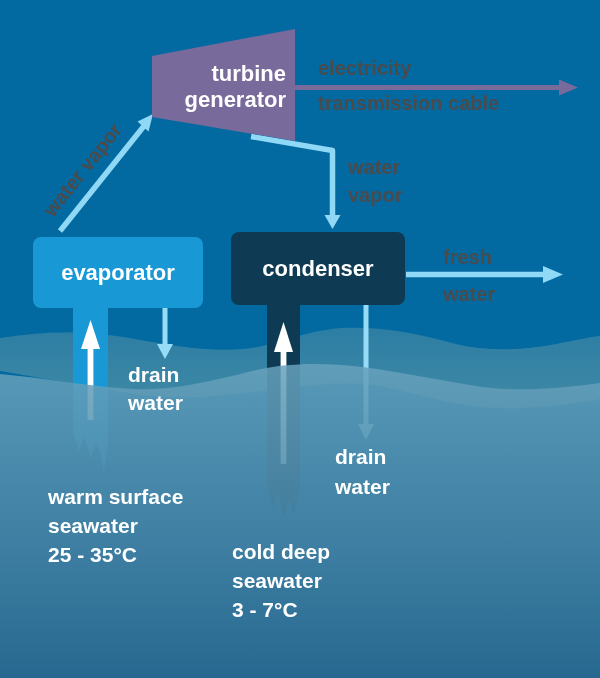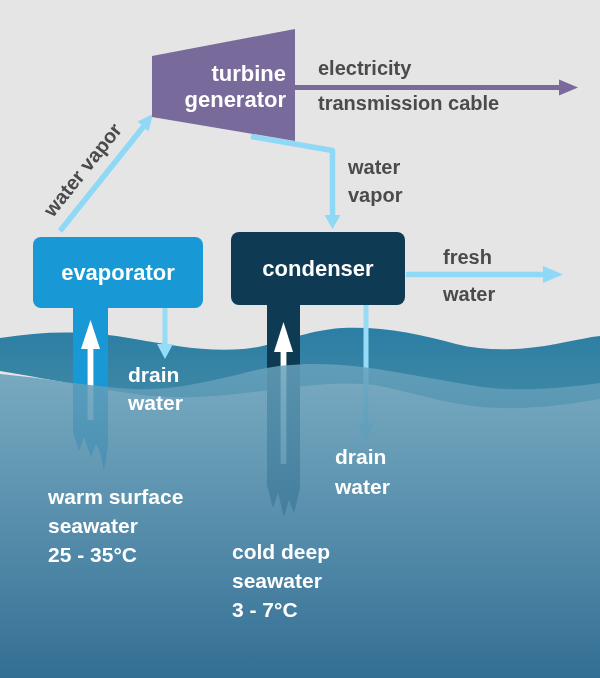--- a/index.html
+++ b/index.html
@@ -1,16 +1,16 @@
 <!DOCTYPE html>
 <html><head>
 <meta charset="utf-8">
 <style>
   html,body { margin:0; padding:0; background:#ffffff; }
-  .stage { position:relative; width:600px; height:678px; background:#e5e5e5; overflow:hidden; }
+  .stage { position:relative; width:600px; height:678px; background:#0369a1; overflow:hidden; }
   svg { display:block; }
   .t-dark  { font: bold 20px "Liberation Sans", sans-serif; fill:#4a4b4d; }
   .t-white { font: bold 21px "Liberation Sans", sans-serif; fill:#ffffff; }
   .t-box   { font: bold 22px "Liberation Sans", sans-serif; fill:#ffffff; }
 </style>
 </head>
 <body>
 
 <div class="stage">
 <svg width="600" height="678" viewBox="0 0 600 678">

